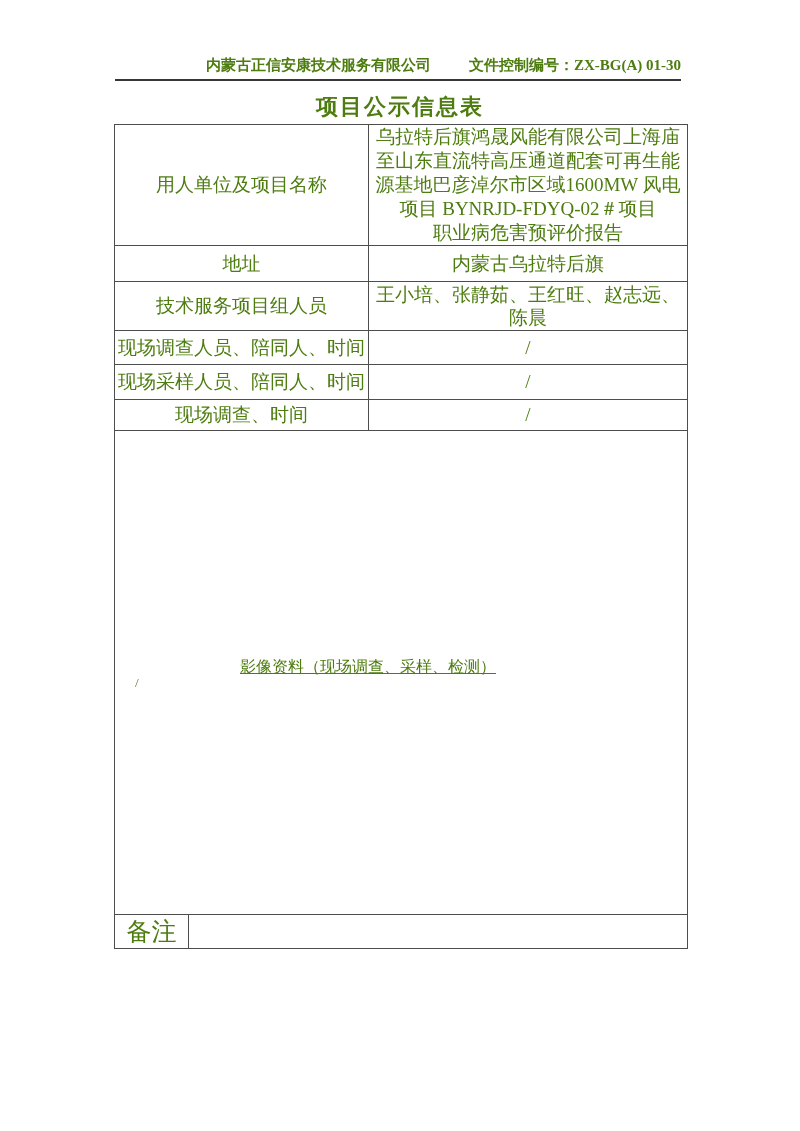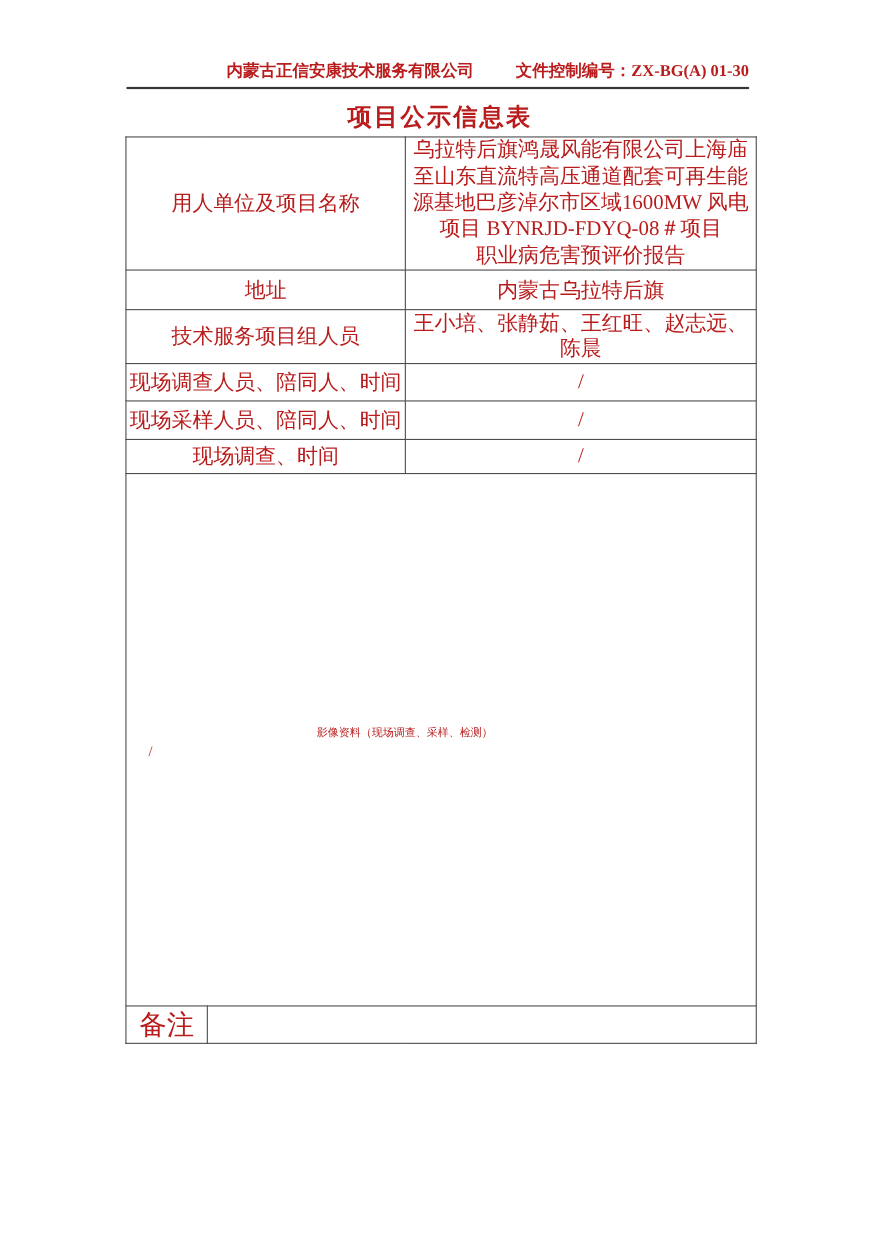--- a/index.html
+++ b/index.html
@@ -6,21 +6,21 @@
     margin: 0;
     padding: 0;
     background: #ffffff;
   }
   .page {
     position: relative;
     width: 800px;
     height: 1131px;
     background: #ffffff;
     font-family: "Liberation Serif", "DejaVu Serif", serif;
-    color: #b91c1c;
+    color: #4d7c0f;
     overflow: hidden;
   }
 
   
   .doc-header {
     position: absolute;
     left: 115px;
     top: 56px;
     width: 566px;
     display: flex;
@@ -72,24 +72,25 @@
   .row-team td     { height: 48px; }
   .row-team td.value { line-height: 23px; }
   .row-survey td   { height: 33px; }
   .row-sampling td { height: 34px; }
   .row-testing td  { height: 30px; }
   .row-media td    { height: 483px; vertical-align: top; padding: 0; }
   .row-remarks td  { height: 27px; }
   .row-remarks td.remark-label { font-size: 25px; }
 
   .media-header {
-    font-size: 10px;
+    font-size: 16px;
     line-height: 15px;
     text-align: center;
     padding: 4px 66px 0 0;
+    text-decoration: underline;
   }
   .media-content {
     font-size: 13px;
     line-height: 15px;
     text-align: left;
     padding: 1px 0 0 18px;
   }
 </style>
 </head>
 <body>
@@ -108,21 +109,21 @@
       <col style="width:74px">
       <col style="width:180px">
       <col style="width:319px">
     </colgroup>
     <tbody>
       <tr class="row-employer">
         <td colspan="2" class="label">用人单位及项目名称</td>
         <td class="value multiline">乌拉特后旗鸿晟风能有限公司上海庙
 至山东直流特高压通道配套可再生能
 源基地巴彦淖尔市区域1600MW 风电
-项目 BYNRJD-FDYQ-08＃项目
+项目 BYNRJD-FDYQ-02＃项目
 职业病危害预评价报告</td>
       </tr>
       <tr class="row-address">
         <td colspan="2" class="label">地址</td>
         <td class="value">内蒙古乌拉特后旗</td>
       </tr>
       <tr class="row-team">
         <td colspan="2" class="label">技术服务项目组人员</td>
         <td class="value multiline">王小培、张静茹、王红旺、赵志远、
 陈晨</td>

